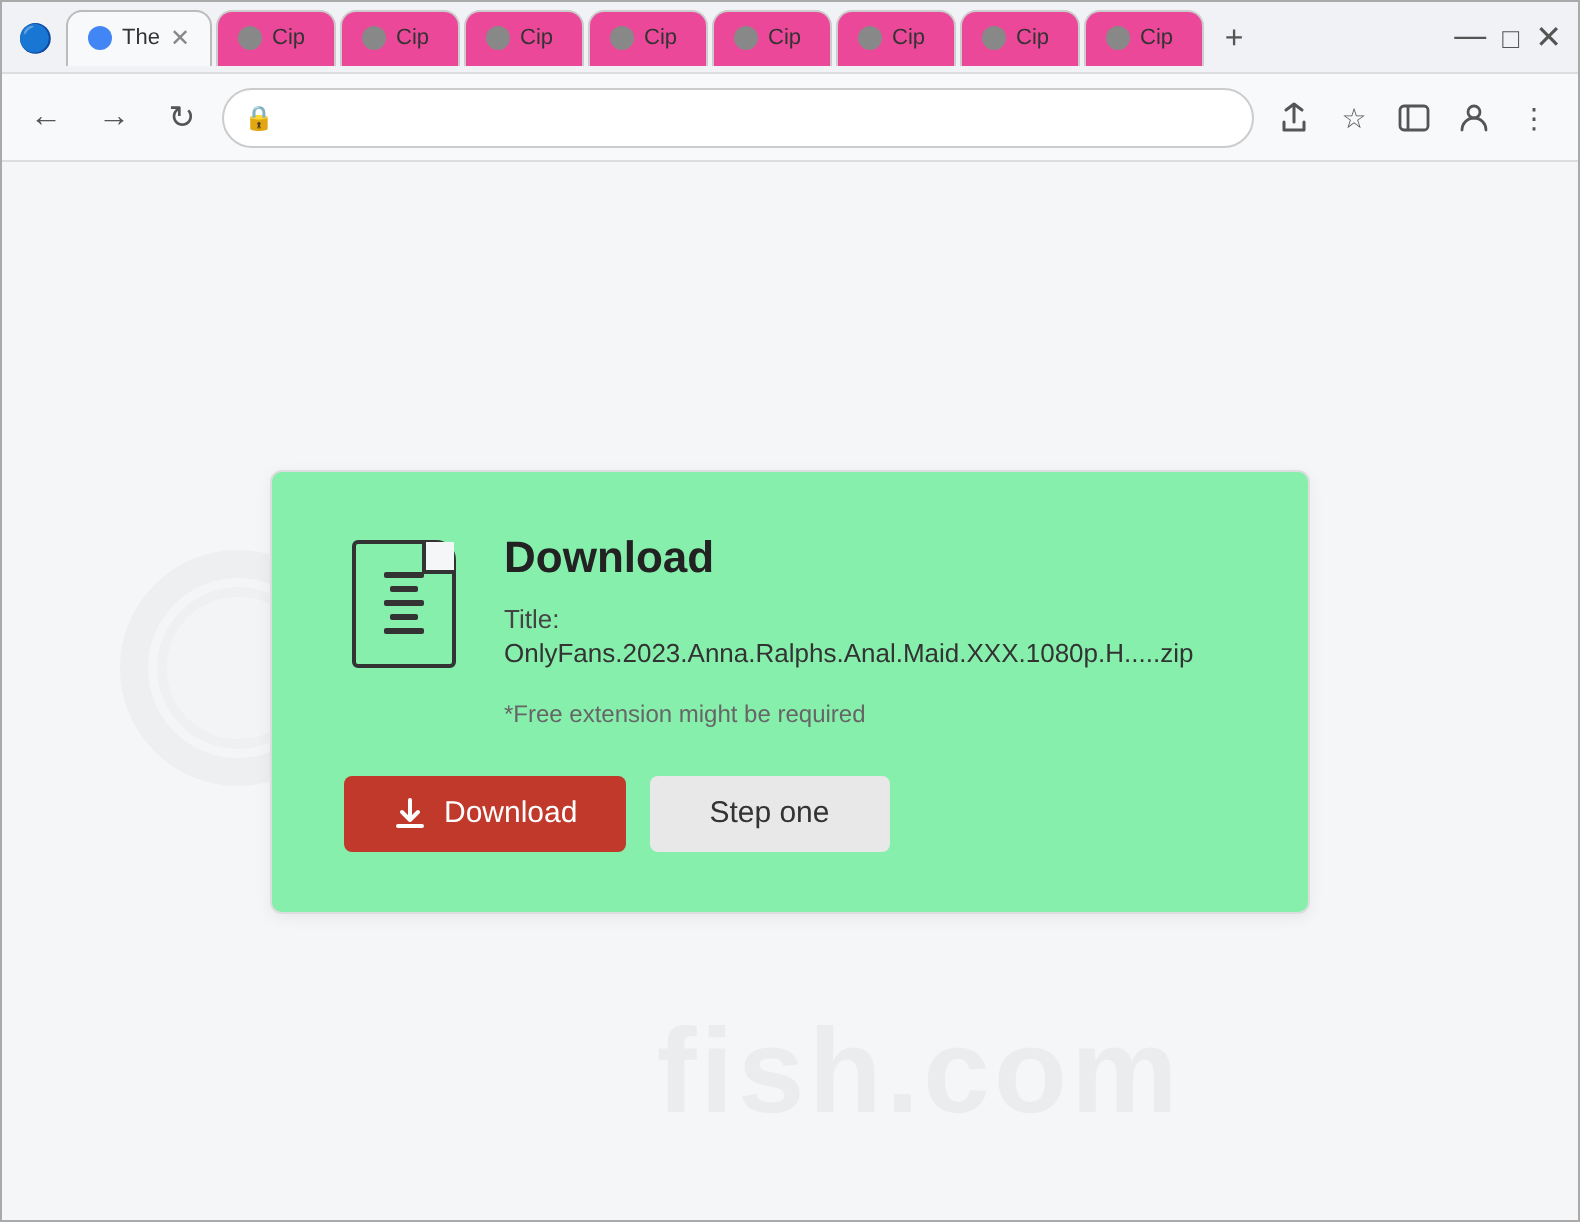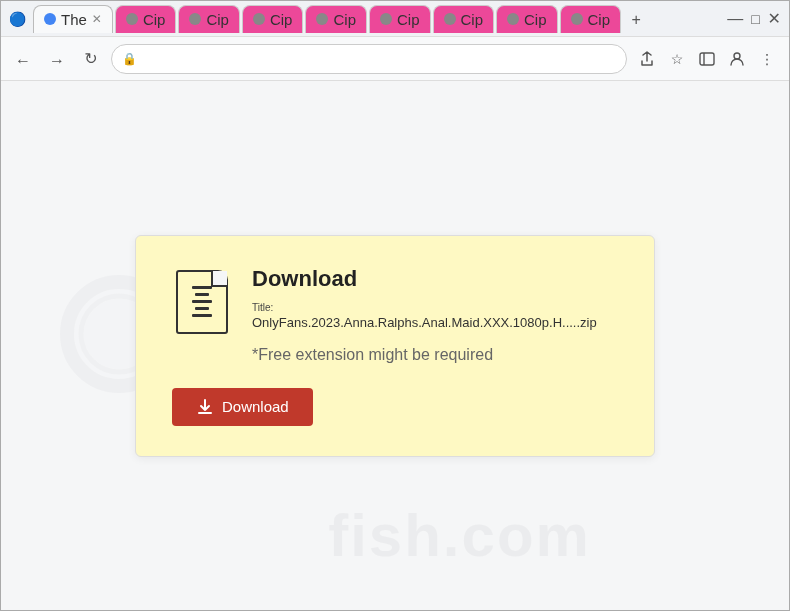--- a/index.html
+++ b/index.html
@@ -80,21 +80,21 @@
       height: 12px;
       border-radius: 50%;
       background: #888;
       flex-shrink: 0;
     }
     .tab-favicon.blue { background: #4285f4; border-radius: 50%; }
     .tab-label {
       overflow: hidden;
       text-overflow: ellipsis;
       white-space: nowrap;
-      font-size: 15px;
+      font-size: 11px;
     }
     .tab-close {
       margin-left: auto;
       color: #888;
       font-size: 12px;
       cursor: pointer;
       flex-shrink: 0;
     }
     .new-tab-btn {
       width: 26px;
@@ -224,21 +224,21 @@
       opacity: 0.25;
       font-family: Arial Black, sans-serif;
       letter-spacing: 2px;
       text-transform: lowercase;
     }
 
     
     .download-card {
       position: relative;
       z-index: 1;
-      background: #fef9c3;
+      background: #86efac;
       border: 1px solid #ddd;
       border-radius: 6px;
       padding: 30px 36px;
       width: 520px;
       box-shadow: 0 2px 8px rgba(0,0,0,0.06);
       display: flex;
       flex-direction: column;
       gap: 0;
     }
     .card-top {
@@ -292,31 +292,31 @@
     .card-info {
       flex: 1;
     }
     .card-title {
       font-size: 22px;
       font-weight: 600;
       color: #222;
       margin-bottom: 10px;
     }
     .card-label {
-      font-size: 10px;
+      font-size: 13px;
       color: #444;
       margin-bottom: 2px;
     }
     .card-filename {
       font-size: 13px;
       color: #333;
       margin-bottom: 16px;
     }
     .card-note {
-      font-size: 16px;
+      font-size: 12px;
       color: #666;
     }
     .card-buttons {
       display: flex;
       gap: 12px;
     }
     .btn-download {
       background: #c0392b;
       color: #fff;
       border: none;
@@ -466,17 +466,20 @@
         </div>
       </div>
       <div class="card-buttons">
         <button class="btn-download">
           <svg width="18" height="18" viewBox="0 0 18 18" fill="none" xmlns="http://www.w3.org/2000/svg">
             <path d="M9 2v10M5 8l4 4 4-4" stroke="white" stroke-width="2" stroke-linecap="round" stroke-linejoin="round"></path>
             <path d="M3 15h12" stroke="white" stroke-width="2" stroke-linecap="round"></path>
           </svg>
           <span>Download</span>
         </button>
+        <button class="btn-step">
+          <span>Step one</span>
+        </button>
       </div>
     </div>
   </div>
 
 </div>
 
 </body></html>

